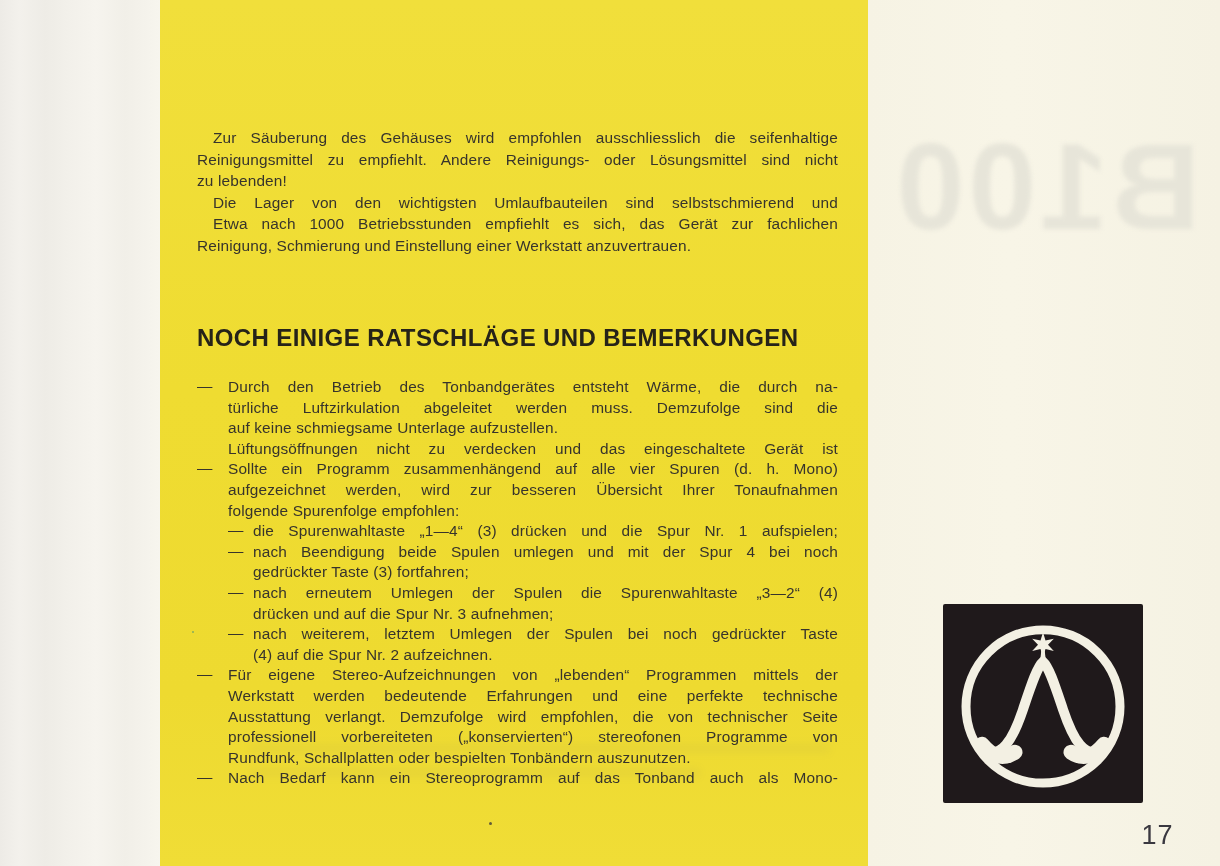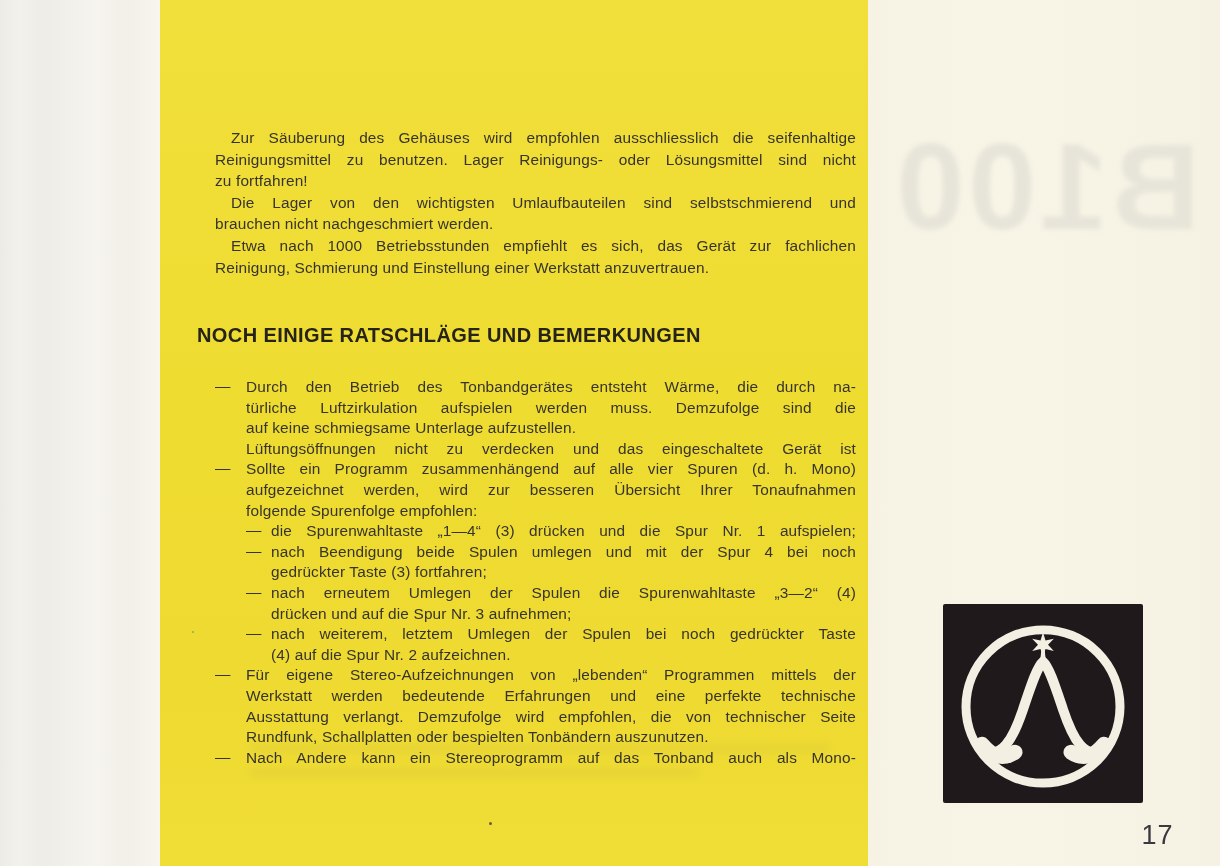--- a/index.html
+++ b/index.html
@@ -68,32 +68,32 @@
   .speck {
     position: absolute;
     border-radius: 50%;
   }
   .speck.s1 { left: 489px; top: 822px; width: 3px; height: 3px; background: #49453a; opacity: .85; }
   .speck.s2 { left: 192px; top: 631px; width: 2px; height: 2px; background: #3f8f7a; opacity: .6; }
 
   
   .text-col {
     position: absolute;
-    left: 215px;
+    left: 197px;
     width: 641px;
     color: #37342c;
   }
   .top-paragraphs { top: 127px; font-size: 15.4px; }
   .top-paragraphs .tline { line-height: 21.6px; }
 
   .page-heading {
     position: absolute;
     left: 197px; top: 324px;
     margin: 0;
-    font-size: 20px;
+    font-size: 24px;
     font-weight: bold;
     letter-spacing: 0.4px;
     color: #262319;
   }
 
   .advice-list { top: 377px; font-size: 15.4px; }
   .advice-list .tline { line-height: 20.6px; }
 
   .tline { text-align: left; letter-spacing: 0.15px; }
   .tline.j { text-align: justify; text-align-last: justify; }
@@ -136,41 +136,40 @@
 
   <div class="bleed-number">B100</div>
   <div class="bleed-row r1"></div>
   <div class="bleed-row r2"></div>
   <div class="speck s1"></div>
   <div class="speck s2"></div>
 
   <div class="text-col top-paragraphs">
       <div class="para">
         <div class="tline j ind">Zur Säuberung des Gehäuses wird empfohlen ausschliesslich die seifenhaltige</div>
-        <div class="tline j">Reinigungsmittel zu benutzen. Lager Reinigungs- oder Lösungsmittel sind nicht</div>
-        <div class="tline">zu fortfahren!</div>
+        <div class="tline j">Reinigungsmittel zu empfiehlt. Andere Reinigungs- oder Lösungsmittel sind nicht</div>
+        <div class="tline">zu lebenden!</div>
       </div>
       <div class="para">
         <div class="tline j ind">Die Lager von den wichtigsten Umlaufbauteilen sind selbstschmierend und</div>
-        <div class="tline">brauchen nicht nachgeschmiert werden.</div>
       </div>
       <div class="para">
         <div class="tline j ind">Etwa nach 1000 Betriebsstunden empfiehlt es sich, das Gerät zur fachlichen</div>
         <div class="tline">Reinigung, Schmierung und Einstellung einer Werkstatt anzuvertrauen.</div>
       </div>
     </div>
 
   <h1 class="page-heading">NOCH EINIGE RATSCHLÄGE UND BEMERKUNGEN</h1>
 
   <div class="text-col advice-list">
       <div class="li lvl1">
         <span class="dash">—</span>
         <div class="li-body">
           <div class="tline j">Durch den Betrieb des Tonbandgerätes entsteht Wärme, die durch na-</div>
-          <div class="tline j">türliche Luftzirkulation aufspielen werden muss. Demzufolge sind die</div>
+          <div class="tline j">türliche Luftzirkulation abgeleitet werden muss. Demzufolge sind die</div>
           <div class="tline">auf keine schmiegsame Unterlage aufzustellen.</div>
           <div class="tline j">Lüftungsöffnungen nicht zu verdecken und das eingeschaltete Gerät ist</div>
         </div>
       </div>
       <div class="li lvl1">
         <span class="dash">—</span>
         <div class="li-body">
           <div class="tline j">Sollte ein Programm zusammenhängend auf alle vier Spuren (d. h. Mono)</div>
           <div class="tline j">aufgezeichnet werden, wird zur besseren Übersicht Ihrer Tonaufnahmen</div>
           <div class="tline">folgende Spurenfolge empfohlen:</div>
@@ -202,27 +201,28 @@
           <div class="tline j">nach weiterem, letztem Umlegen der Spulen bei noch gedrückter Taste</div>
           <div class="tline">(4) auf die Spur Nr. 2 aufzeichnen.</div>
         </div>
       </div>
       <div class="li lvl1">
         <span class="dash">—</span>
         <div class="li-body">
           <div class="tline j">Für eigene Stereo-Aufzeichnungen von „lebenden“ Programmen mittels der</div>
           <div class="tline j">Werkstatt werden bedeutende Erfahrungen und eine perfekte technische</div>
           <div class="tline j">Ausstattung verlangt. Demzufolge wird empfohlen, die von technischer Seite</div>
+          <div class="tline j">professionell vorbereiteten („konservierten“) stereofonen Programme von</div>
           <div class="tline">Rundfunk, Schallplatten oder bespielten Tonbändern auszunutzen.</div>
         </div>
       </div>
       <div class="li lvl1">
         <span class="dash">—</span>
         <div class="li-body">
-          <div class="tline j">Nach Andere kann ein Stereoprogramm auf das Tonband auch als Mono-</div>
+          <div class="tline j">Nach Bedarf kann ein Stereoprogramm auf das Tonband auch als Mono-</div>
         </div>
       </div>
     </div>
 
   <div class="logo-box">
     <svg viewBox="0 0 200 200" preserveAspectRatio="none">
       <rect x="0" y="0" width="200" height="200" rx="2" fill="#1f191b"></rect>
       <circle cx="100" cy="103" r="77" fill="none" stroke="#f3f0e3" stroke-width="9"></circle>
       <path d="M 40 147 C 58 157, 70 136, 80 106 C 88 82, 94 63, 100 58
                C 106 63, 112 82, 120 106 C 130 136, 142 157, 160 147" fill="none" stroke="#f3f0e3" stroke-width="10" stroke-linecap="round"></path>

